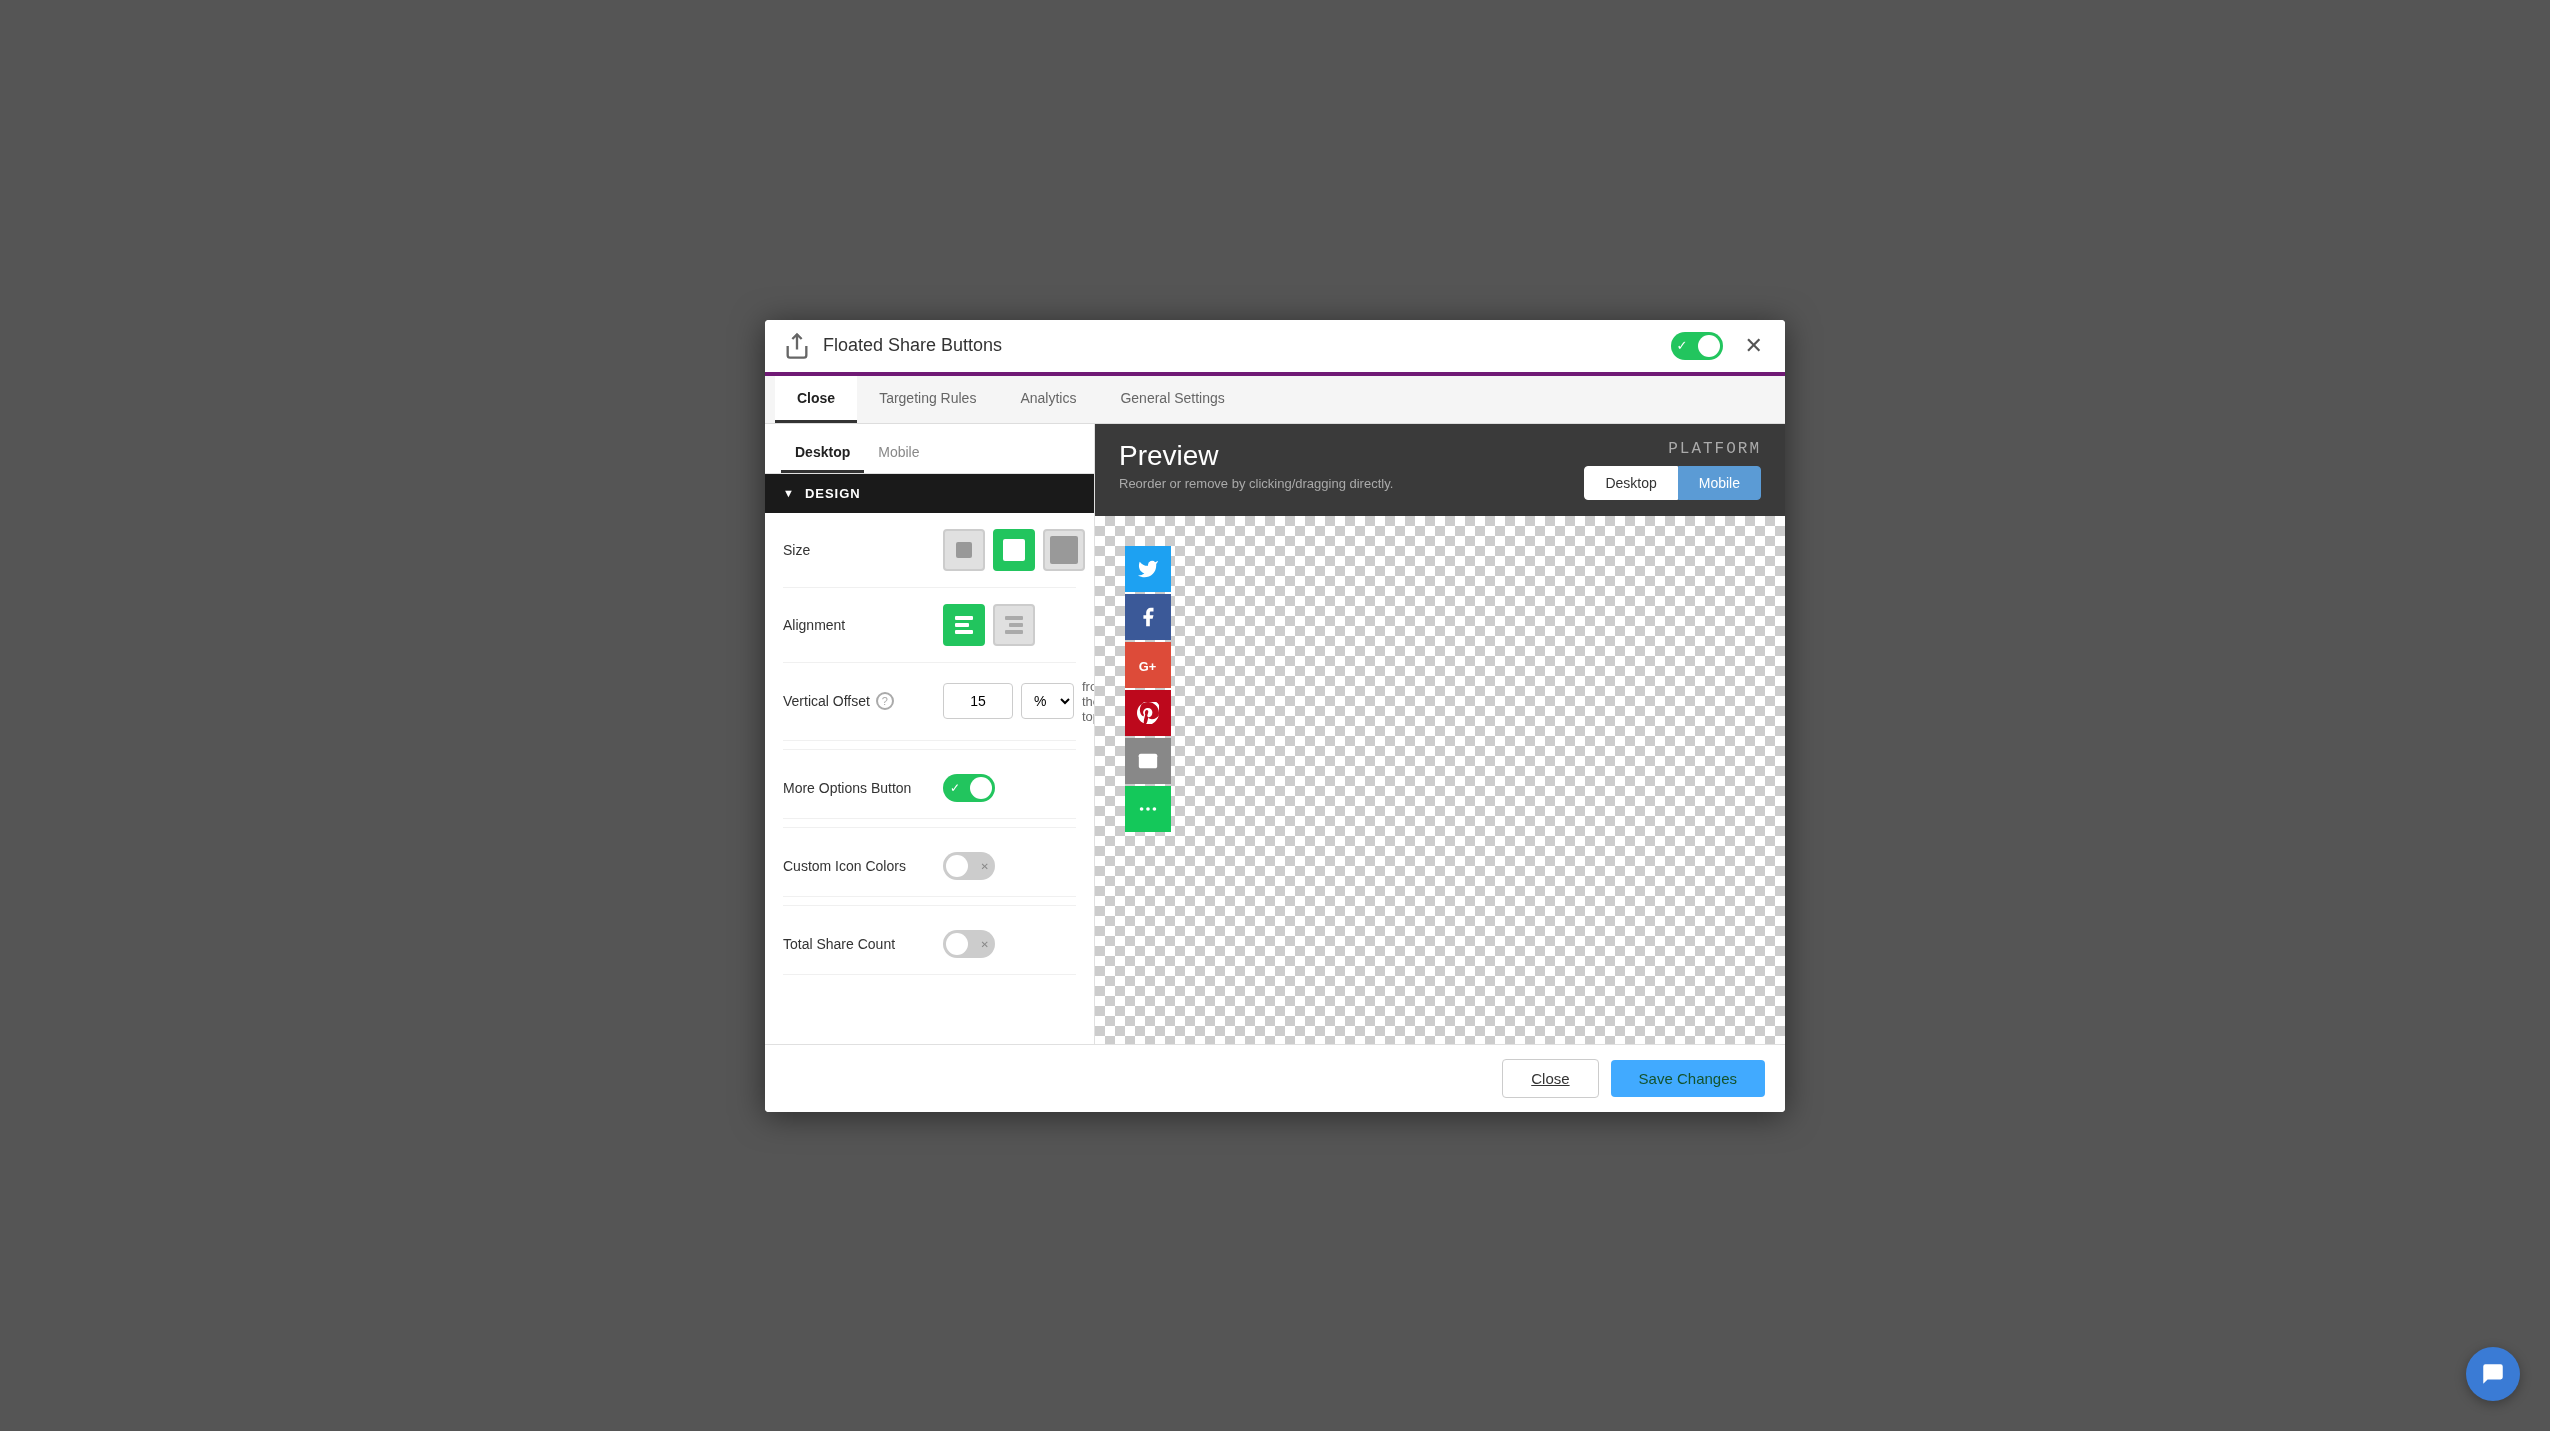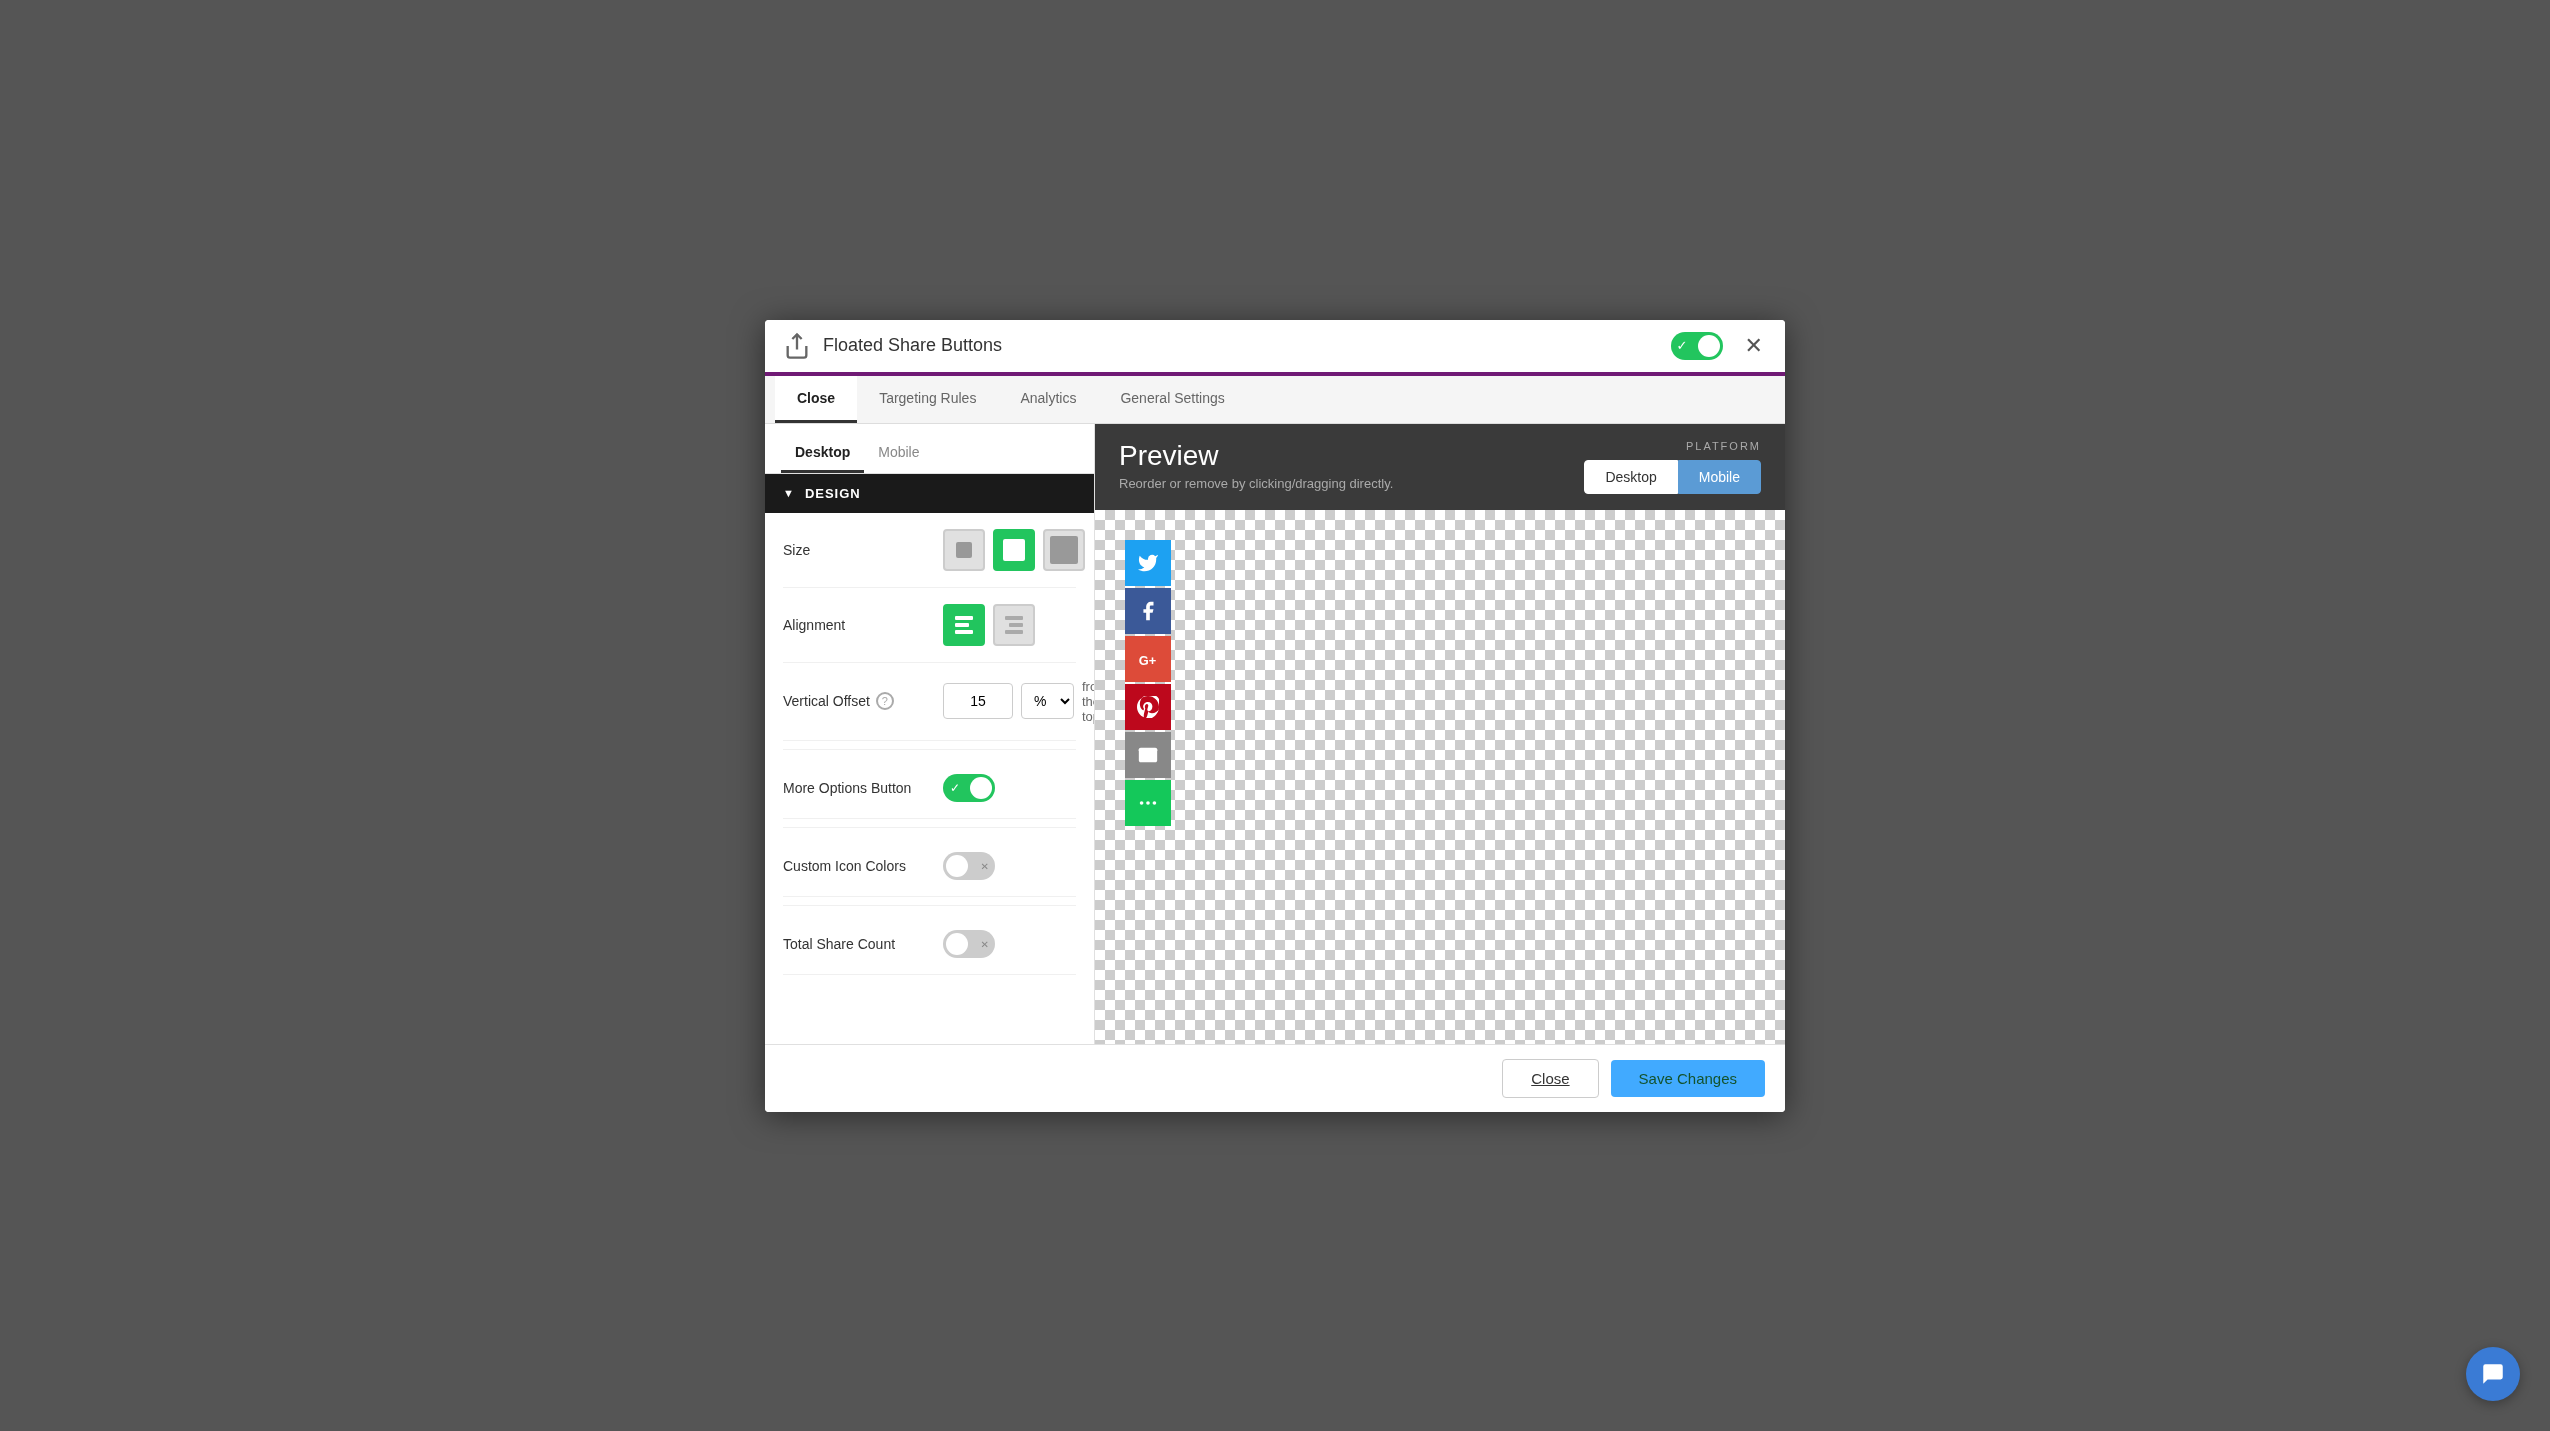--- a/index.html
+++ b/index.html
@@ -381,24 +381,25 @@
       font-size: 13px;
       color: #aaa;
     }
     .platform-section {
       display: flex;
       flex-direction: column;
       align-items: flex-end;
       gap: 8px;
     }
     .platform-label {
-      font-size: 11px;
+      font-size: 16px;
       color: #aaa;
       letter-spacing: 2px;
       text-transform: uppercase;
+      font-family: Liberation Mono, monospace;
     }
     .platform-btns {
       display: flex;
     }
     .platform-btn {
       padding: 8px 20px;
       font-size: 14px;
       cursor: pointer;
       border: 1px solid #555;
     }

